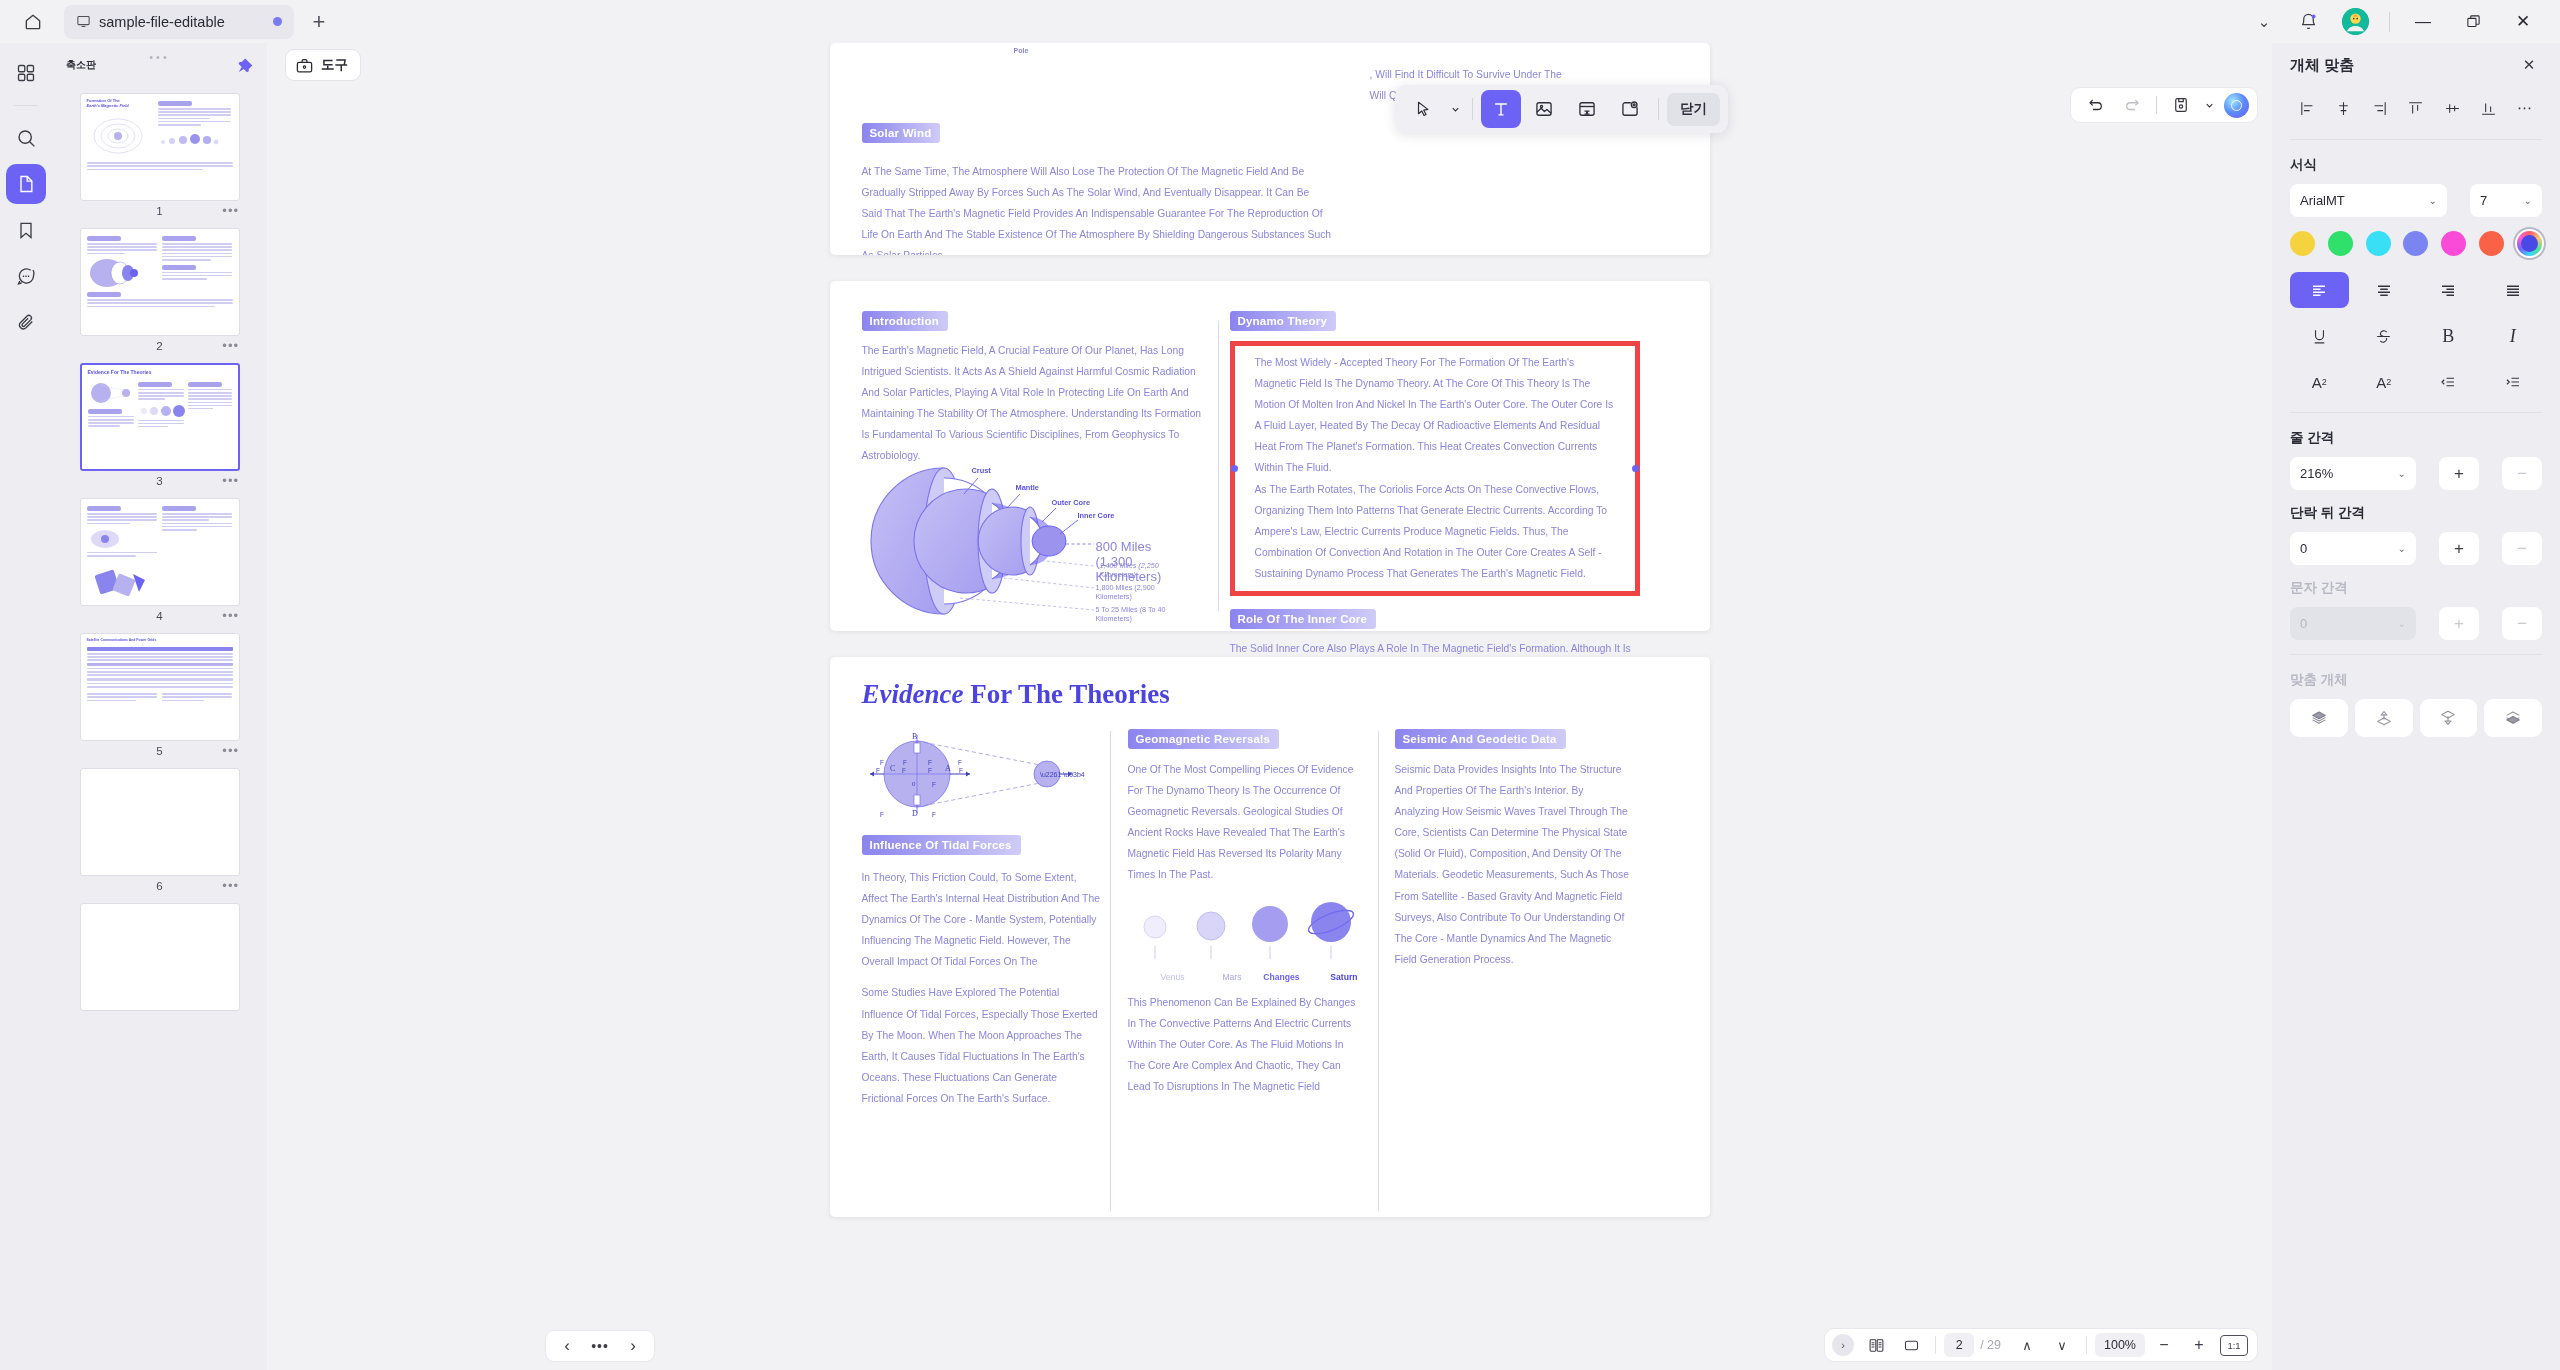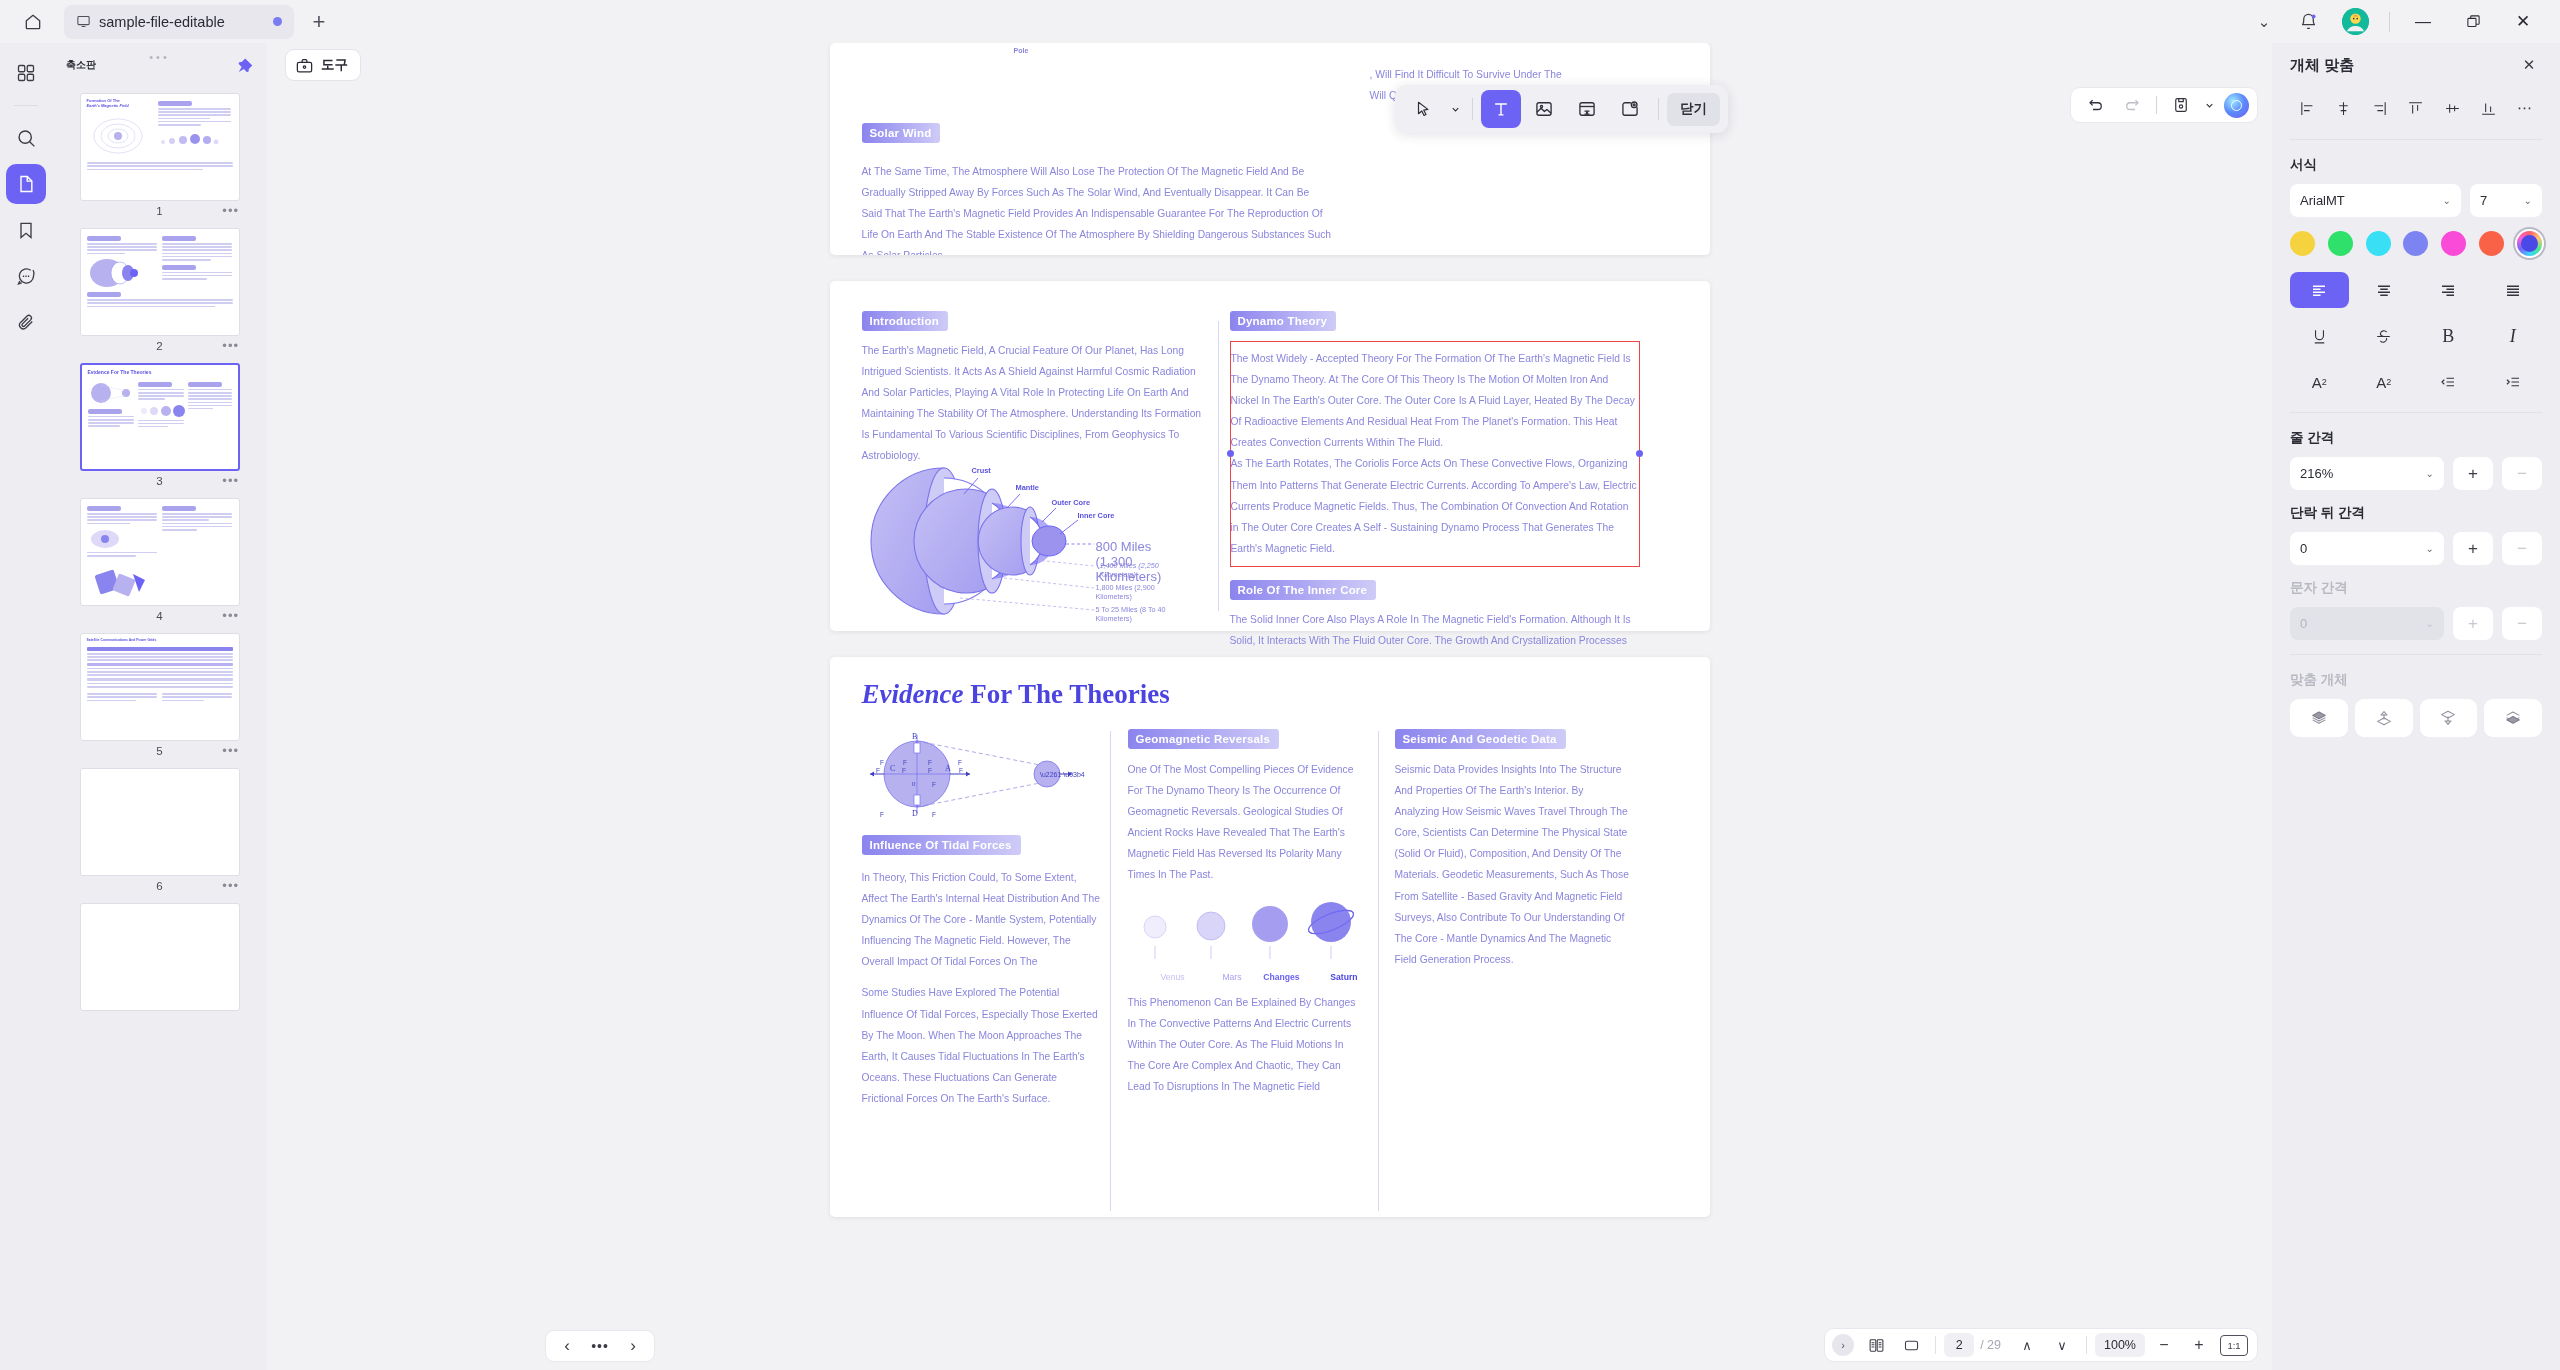--- a/index.html
+++ b/index.html
@@ -88,21 +88,21 @@
   .p1-sw { position:absolute; left:32px; top:80px; }
   .p1-body { position:absolute; left:32px; top:118px; width:470px; }
 
   
   .p2 .colL { position:absolute; left:32px; top:30px; width:350px; }
   .p2 .colR { position:absolute; left:400px; top:30px; width:410px; }
   .p2 .vline { position:absolute; left:388px; top:40px; width:1px; height:290px; background:#d9d7f3; }
   .p2 .histo { position:absolute; left:32px; top:425px; width:790px; }
 
   
-  .selbox { border:1px solid #ef4444; padding:6px 0 7px; margin-top:10px; position:relative; }
+  .selbox { border:5px solid #ef4444; padding:6px 20px 7px; margin-top:10px; position:relative; }
   .handle { position:absolute; width:7px; height:7px; border-radius:50%; background:#6c63f5; }
   .handle.l { left:-4px; top:50%; margin-top:-3.5px; }
   .handle.r { right:-4px; top:50%; margin-top:-3.5px; }
 
   
   .earth { position:absolute; left:14px; top:175px; width:340px; height:170px; }
 
   
   .p3 .title { position:absolute; left:32px; top:22px; font-family:"Liberation Serif", serif; font-size:27px; color:#4c44e0; font-weight:700;}
   .p3 .title i { font-style:italic; font-weight:700; }
@@ -140,21 +140,21 @@
   
   .rpanel { width:288px; flex:0 0 288px; background:#eeeef2; padding:0 18px; position:relative; }
   .rp-head { height:44px; display:flex; align-items:center; }
   .rp-title { font-size:15px; font-weight:700; }
   .rp-close { margin-left:auto; width:26px; height:26px; display:flex; align-items:center; justify-content:center; cursor:pointer; color:#3c3c46; border-radius:6px;}
   .align-row { display:flex; align-items:center; justify-content:space-between; padding:6px 2px 14px; }
   .al-ic { width:30px; height:30px; display:flex; align-items:center; justify-content:center; border-radius:7px; cursor:pointer; color:#33333d; }
   .rp-div { height:1px; background:#e1e1e8; margin:2px 0 16px; }
   .rp-label { font-size:13.5px; font-weight:700; margin-bottom:10px; }
   .rp-label.dim { color:#b9b9c4; }
-  .row { display:flex; gap:9px; align-items:center; margin-bottom:14px; }
+  .row { display:flex; gap:23px; align-items:center; margin-bottom:14px; }
   .select {
     height:33px; background:#fff; border-radius:8px; display:flex; align-items:center; padding:0 10px;
     font-size:13px; color:#2b2b35; cursor:pointer; position:relative;
   }
   .select.dis { background:#e2e2e9; color:#b5b5c0; }
   .select .chev { margin-left:auto; font-size:10px; color:#6b6b78; }
   .select.dis .chev { color:#c2c2cc; }
   .sq-btn { width:40px; height:33px; background:#fff; border-radius:8px; display:flex; align-items:center; justify-content:center;
             font-size:17px; color:#3c3c46; cursor:pointer; font-weight:400; }
   .sq-btn.dim { color:#c8c8d2; }

